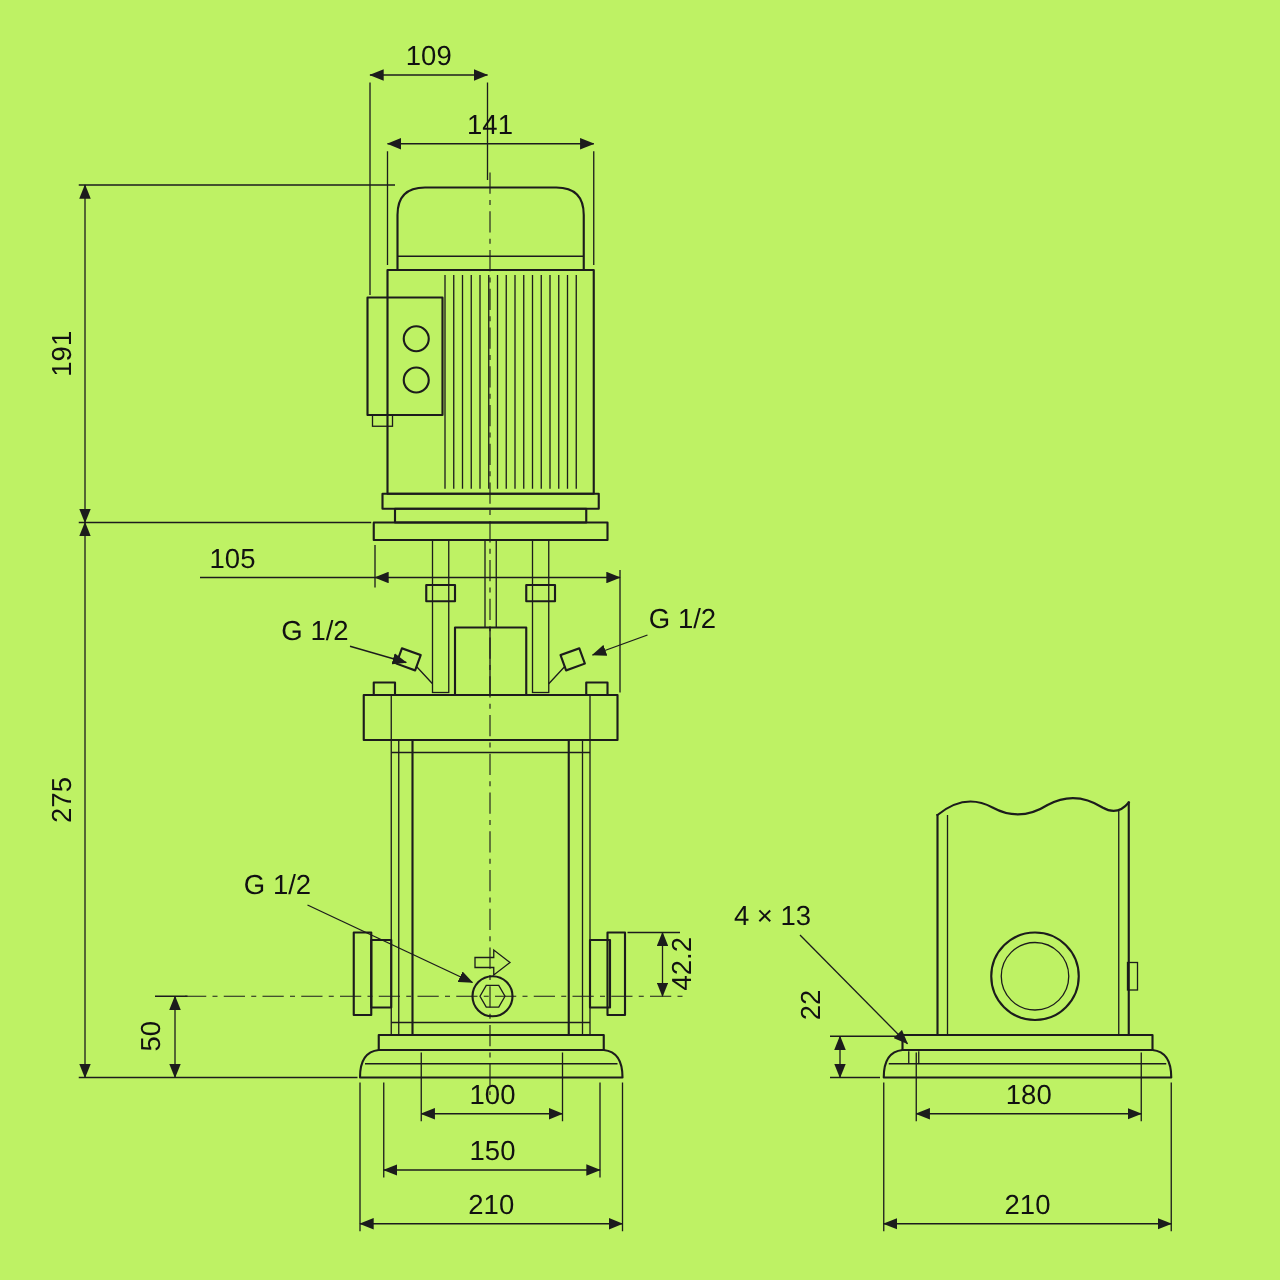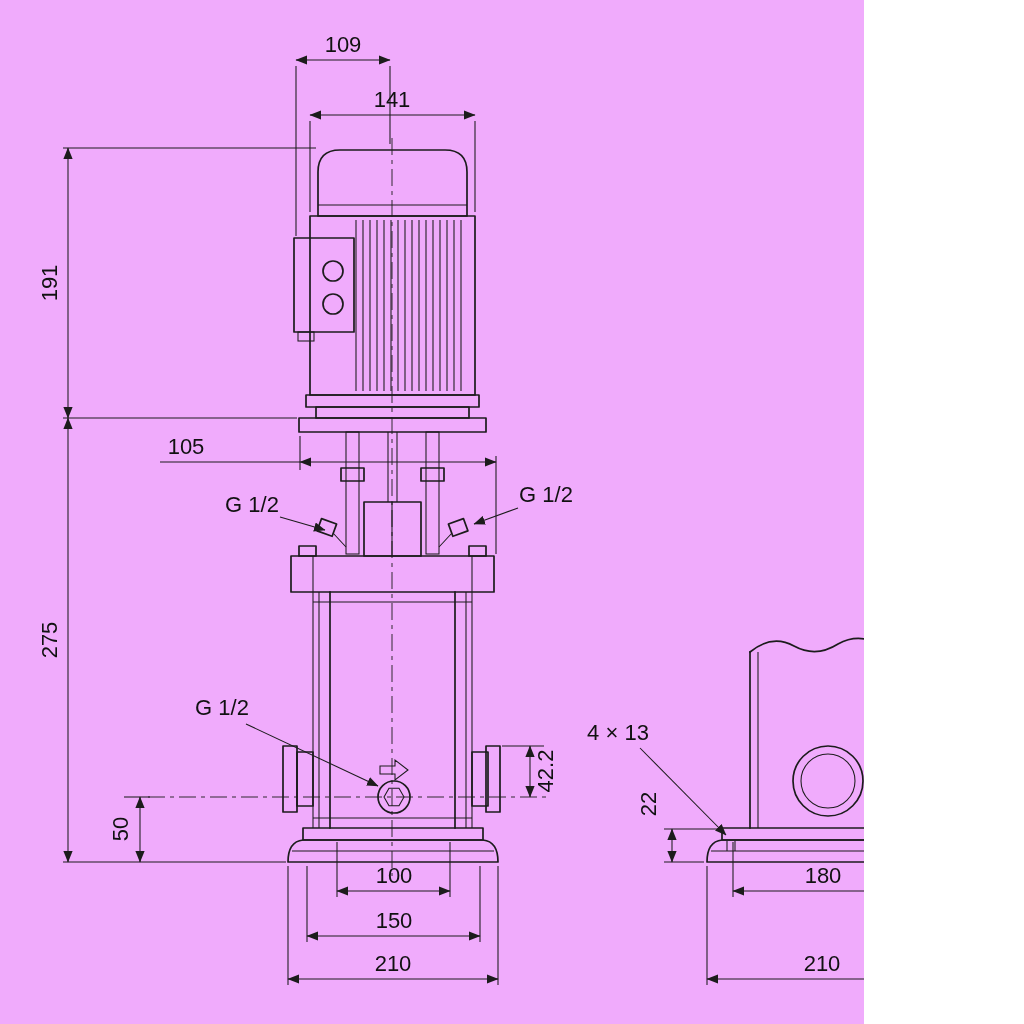--- a/index.html
+++ b/index.html
@@ -1,16 +1,16 @@
 <!DOCTYPE html>
 <html><head>
 <meta charset="utf-8">
 <style>
   html,body{margin:0;padding:0;background:#ffffff;}
-  .canvas{width:864px;height:1024px;background:#f0abfc;position:relative;font-family:"Liberation Sans",sans-serif;overflow:hidden;}
+  .canvas{width:1024px;height:1024px;background:#bef264;position:relative;font-family:"Liberation Sans",sans-serif;overflow:hidden;}
   svg{display:block;}
   .outline{fill:none;stroke:#1c1c1c;stroke-width:1.7;stroke-linejoin:round;stroke-linecap:square;}
   .thin{fill:none;stroke:#1c1c1c;stroke-width:1.05;}
   .dimline{fill:none;stroke:#1c1c1c;stroke-width:1.05;}
   .cl{fill:none;stroke:#1c1c1c;stroke-width:0.9;stroke-dasharray:17 5 4 5;}
   text.dim{font-family:"Liberation Sans",sans-serif;font-size:22px;fill:#111111;text-anchor:middle;}
 </style>
 </head>
 <body>
 

